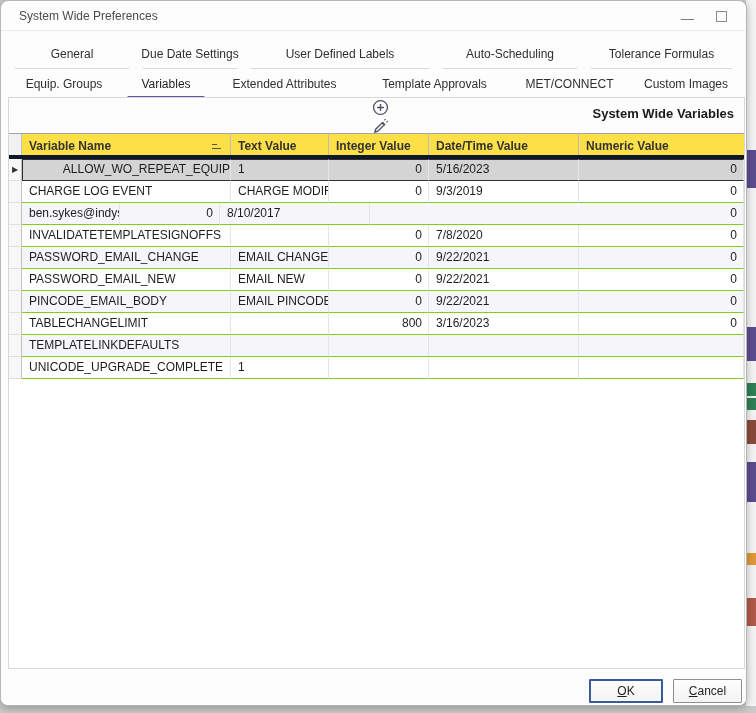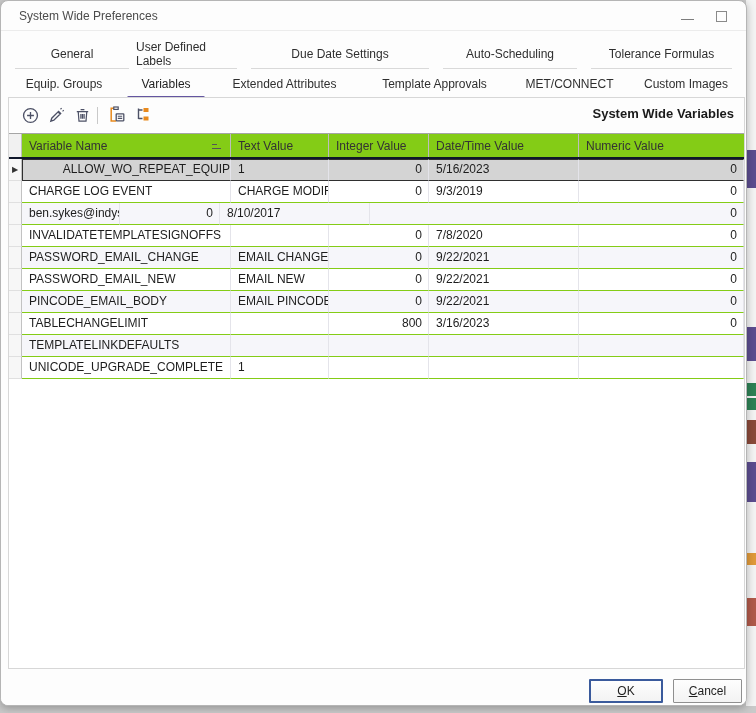--- a/index.html
+++ b/index.html
@@ -45,29 +45,29 @@
   .row1 .tab:nth-child(3){width:192px} .row1 .tab:nth-child(4){width:148px}
   .row1 .tab:nth-child(5){width:155px}
   .row2 .tab:nth-child(1){width:112px} .row2 .tab:nth-child(2){width:92px}
   .row2 .tab:nth-child(3){width:145px} .row2 .tab:nth-child(4){width:155px}
   .row2 .tab:nth-child(5){width:115px} .row2 .tab:nth-child(6){width:118px}
 
   
   .panel { position:absolute; left:7px; top:96px; width:737px; height:572px;
            border:1px solid #d7d7d7; background:#ffffff; }
 
-  .toolbar { position:relative; height:34px; display:flex; align-items:center; padding-left:8px; background:#fdfdfd; }
+  .toolbar { position:relative; height:34px; display:flex; align-items:center; padding-left:8px; background:#fdfdfd;flex-direction:column; }
   .tool-btn { width:26px; height:26px; display:flex; align-items:center; justify-content:center; cursor:pointer; }
   .tool-sep { width:1px; height:17px; background:#c9c9c9; margin:0 6px 0 2px; }
   .panel-title { position:absolute; right:10px; top:8px; font-size:13px; font-weight:bold; color:#1a1a1a; }
 
   
   .grid { position:absolute; left:0; top:35px; right:0; bottom:0; background:#fff; overflow:hidden; }
-  .grid-header { display:flex; height:26px; background:#84cc16;
-                 border-top:1px solid #a5a5a5; border-bottom:2px solid #0f172a; }
+  .grid-header { display:flex; height:26px; background:#fde047;
+                 border-top:1px solid #a5a5a5; border-bottom:4px solid #0f172a;font-weight:bold; }
   .h-cell { position:relative; height:100%; line-height:24px; font-size:12px; color:#333;
             padding-left:7px; border-right:1px solid #bdbdbd; overflow:hidden; white-space:nowrap; }
   .h-ind { width:13px; padding:0; background:#f1f1f1; }
   .c-name { width:209px; } .c-text { width:98px; } .c-int { width:100px; }
   .c-date { width:150px; } .c-num { flex:1; border-right:none; }
   .sort-icon { position:absolute; right:8px; top:8px; }
 
   .grid-row { display:flex; height:22px; background:#fff; }
   .grid-row.alt { background:#f6f6fa; }
   .cell { height:100%; line-height:21px; font-size:12px; color:#1d1d1d; padding-left:7px;
@@ -121,24 +121,24 @@
         </div>
       </div>
     </div>
 
     <div class="tabstrip">
       <div class="tabs-row row1">
           <div class="tab">
             <span>General</span>
           </div>
           <div class="tab">
+            <span>Due Date Settings</span>
+          </div>
+          <div class="tab">
             <span>User Defined Labels</span>
-          </div>
-          <div class="tab">
-            <span>Due Date Settings</span>
           </div>
           <div class="tab">
             <span>Auto-Scheduling</span>
           </div>
           <div class="tab">
             <span>Tolerance Formulas</span>
           </div>
         </div>
       <div class="tabs-row row2">
           <div class="tab">

